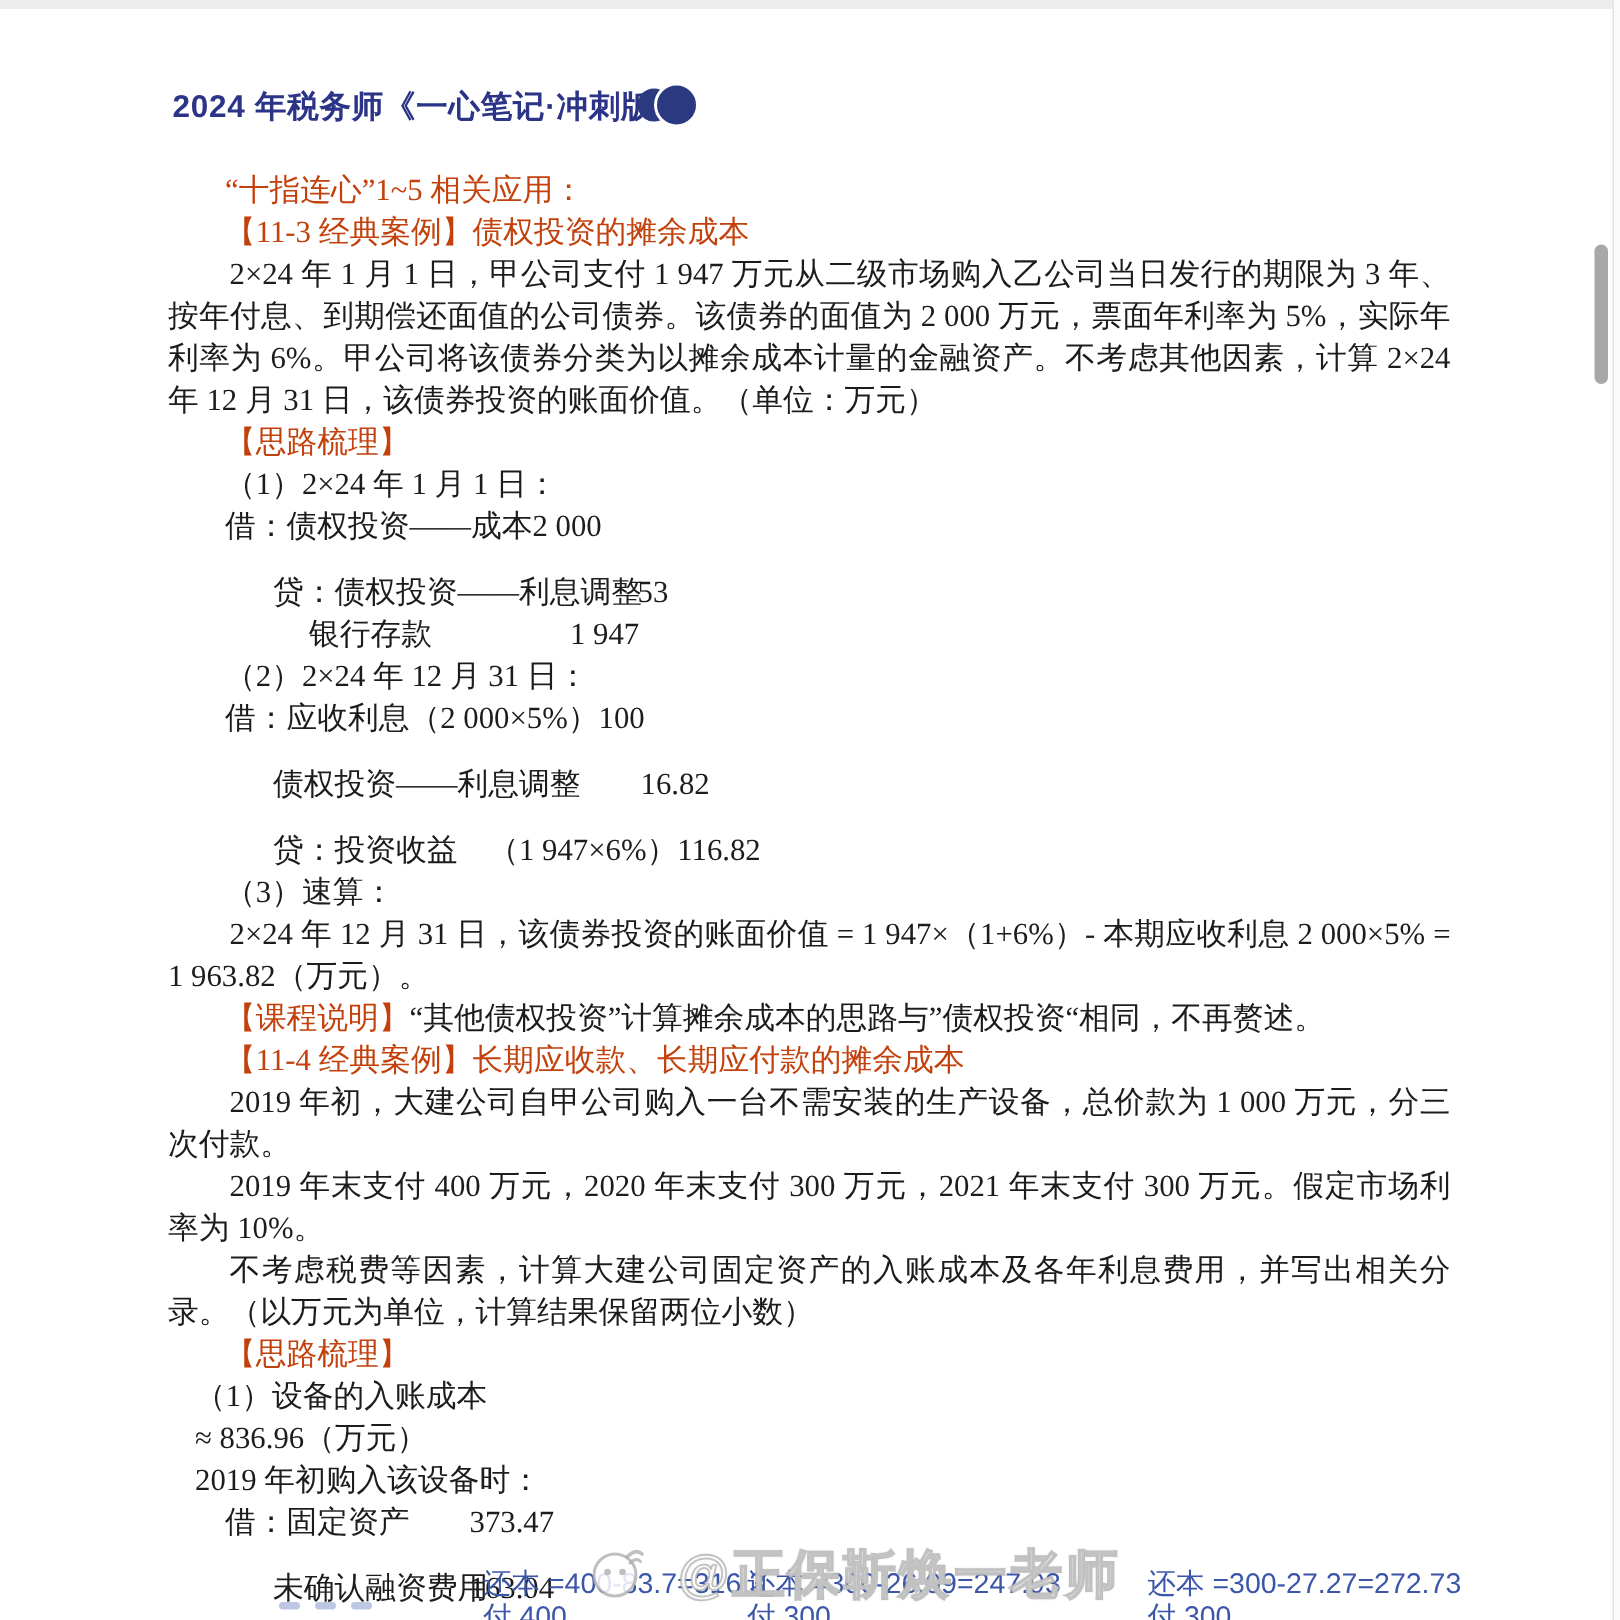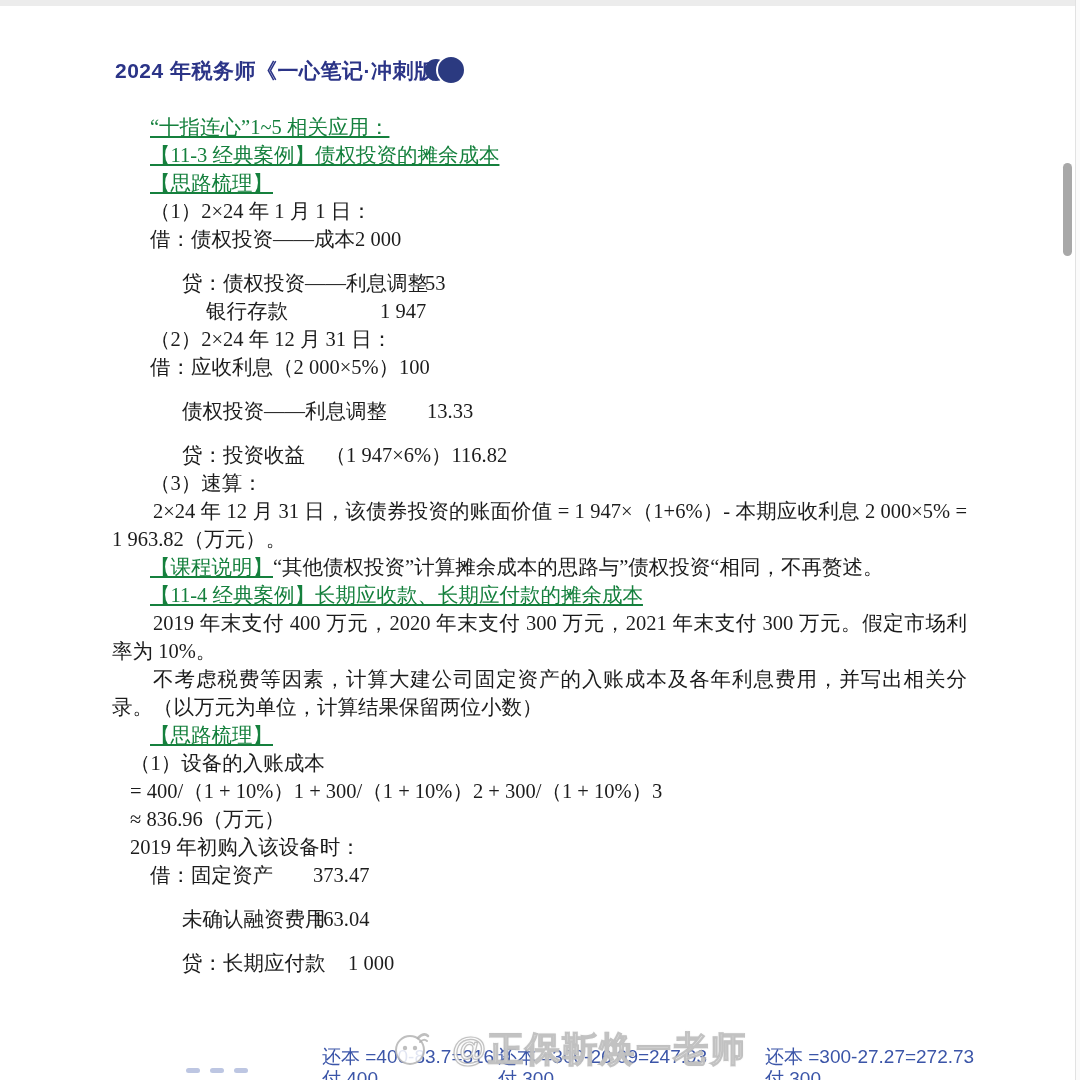--- a/index.html
+++ b/index.html
@@ -22,21 +22,21 @@
   .logo{position:absolute;left:310px;top:-2px;width:46px;height:30px;}
   .logo .c1{position:absolute;left:0;top:5px;width:22px;height:22px;border-radius:50%;background:#2b3a80;}
   .logo .c2{position:absolute;left:11px;top:1px;width:26px;height:26px;border-radius:50%;background:#2b3a80;border:2px solid #ffffff;}
 
   .content{
     position:absolute;left:112px;top:113px;width:855px;
     font-size:20.5px;line-height:28px;
   }
   .content p{margin:0;text-align:justify;text-indent:2em;}
   .line{white-space:nowrap;}
-  .blue{color:#15803d;text-decoration:underline;}
+  .blue{color:#c2410c;}
   .ind0{padding-left:38px;}
   .ind1{padding-left:70px;margin-top:16px;}
   .ind2{padding-left:94px;}
   .ind-sm{padding-left:18px;}
   .entry{position:relative;}
   .amt{position:absolute;top:0;font-family:Liberation Serif, serif;}
 
   .annot{
     position:absolute;z-index:2;
     font-family:"Liberation Sans","DejaVu Sans",sans-serif;
@@ -67,52 +67,53 @@
   <span class="header-title">2024 年税务师《一心笔记·冲刺版》</span>
   <span class="logo">
     <span class="c1"></span>
       <span class="c2"></span>
   </span>
 </div>
 
 <div class="content">
   <div class="line blue ind0">“十指连心”1~5 相关应用：</div>
   <div class="line blue ind0">【11-3 经典案例】债权投资的摊余成本</div>
+  <p>2×24 年 1 月 1 日，甲公司支付 1 947 万元从二级市场购入乙公司当日发行的期限为 3 年、按年付息、到期偿还面值的公司债券。该债券的面值为 2 000 万元，票面年利率为 5%，实际年利率为 6%。甲公司将该债券分类为以摊余成本计量的金融资产。不考虑其他因素，计算 2×24 年 12 月 31 日，该债券投资的账面价值。（单位：万元）</p>
   <div class="line blue ind0">【思路梳理】</div>
   <div class="line ind0">（1）2×24 年 1 月 1 日：</div>
   <div class="line ind0 entry">
     <span>借：债权投资——成本</span>
     <span class="amt" style="left:243px">2 000</span>
   </div>
   <div class="line ind1 entry">
     <span>贷：债权投资——利息调整</span>
     <span class="amt" style="left:313px">53</span>
   </div>
   <div class="line ind2 entry">
     <span>银行存款</span>
     <span class="amt" style="left:268px">1 947</span>
   </div>
   <div class="line ind0">（2）2×24 年 12 月 31 日：</div>
   <div class="line ind0">借：应收利息（2 000×5%）100</div>
   <div class="line ind1 entry">
     <span>债权投资——利息调整</span>
-    <span class="amt" style="left:315px">13.33</span>
+    <span class="amt" style="left:315px">16.82</span>
   </div>
   <div class="line ind1">贷：投资收益　（1 947×6%）116.82</div>
   <div class="line ind0">（3）速算：</div>
   <p>2×24 年 12 月 31 日，该债券投资的账面价值 = 1 947×（1+6%）- 本期应收利息 2 000×5% = 1 963.82（万元）。</p>
   <div class="line ind0">
     <span class="blue">【课程说明】</span><span>“其他债权投资”计算摊余成本的思路与”债权投资“相同，不再赘述。</span>
   </div>
   <div class="line blue ind0">【11-4 经典案例】长期应收款、长期应付款的摊余成本</div>
+  <p>2019 年初，大建公司自甲公司购入一台不需安装的生产设备，总价款为 1 000 万元，分三次付款。</p>
   <p>2019 年末支付 400 万元，2020 年末支付 300 万元，2021 年末支付 300 万元。假定市场利率为 10%。</p>
   <p>不考虑税费等因素，计算大建公司固定资产的入账成本及各年利息费用，并写出相关分录。（以万元为单位，计算结果保留两位小数）</p>
   <div class="line blue ind0">【思路梳理】</div>
   <div class="line ind-sm">（1）设备的入账成本</div>
-  <div class="line ind-sm">= 400/（1 + 10%）1 + 300/（1 + 10%）2 + 300/（1 + 10%）3</div>
   <div class="line ind-sm">≈ 836.96（万元）</div>
   <div class="line ind-sm">2019 年初购入该设备时：</div>
   <div class="line ind0 entry">
     <span>借：固定资产</span>
     <span class="amt" style="left:201px">373.47</span>
   </div>
   <div class="line ind1 entry">
     <span>未确认融资费用</span>
     <span class="amt" style="left:201px">163.04</span>
   </div>

